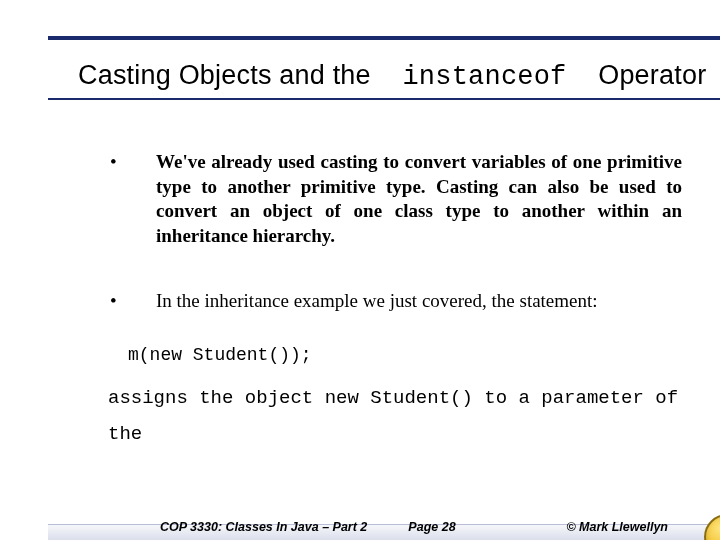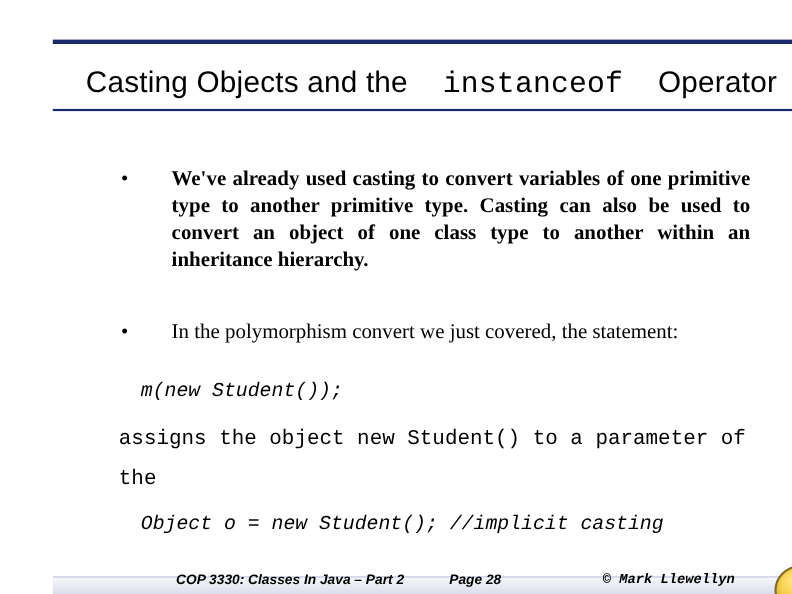--- a/index.html
+++ b/index.html
@@ -50,21 +50,20 @@
   }
   .bullet .txt {
     flex: 1;
   }
   .justify { text-align: justify; font-weight: bold; }
   .codeblock {
     font-family: 'Courier New', Courier, monospace;
     font-size: 18px;
     margin: 8px 0 10px 42px;
     line-height: 1.6;
-    font-style: italic;
   }
   .para {
     margin: 6px 0 10px 22px;
     line-height: 1.9;
     font-family: Liberation Mono, monospace;
   }
   .footer {
     position: absolute;
     left: 0;
     bottom: 0;
@@ -79,21 +78,21 @@
     width: 100%;
     display: flex;
     font-family: Arial, Helvetica, sans-serif;
     font-size: 12.5px;
     font-style: italic;
     font-weight: bold;
     color: #000;
   }
   .f-left { margin-left: 100px; }
   .f-mid { position: absolute; left: 50%; transform: translateX(-50%); }
-  .f-right { position: absolute; right: 100px; font-family: Liberation Mono, monospace; }
+  .f-right { position: absolute; right: 100px; }
   .logo {
     position: absolute;
     right: 18px;
     bottom: 4px;
     width: 46px;
     height: 46px;
   }
   .logo-circle {
     width: 46px;
     height: 46px;
@@ -124,29 +123,28 @@
 
   <div class="content">
 
     <div class="bullet">
       <div class="dot">•</div>
       <div class="txt justify">We've already used casting to convert variables of one primitive type to another primitive type.  Casting can also be used to convert an object of one class type to another within an inheritance hierarchy.</div>
     </div>
 
     <div class="bullet">
       <div class="dot">•</div>
-      <div class="txt">In the polymorphism convert we just covered, the statement:</div>
+      <div class="txt">In the inheritance example we just covered, the statement:</div>
     </div>
 
     <div class="codeblock">m(new Student());</div>
 
     <div class="para">assigns the object new Student() to a parameter of the</div>
 
 
-    <div class="codeblock">Object o = new Student();  //implicit casting</div>
 
 
   </div>
 
   <div class="footer">
     <div class="footer-inner">
       <span class="f-left">COP 3330: Classes In Java – Part 2</span>
       <span class="f-mid">Page 28</span>
       <span class="f-right">© Mark Llewellyn</span>
     </div>

